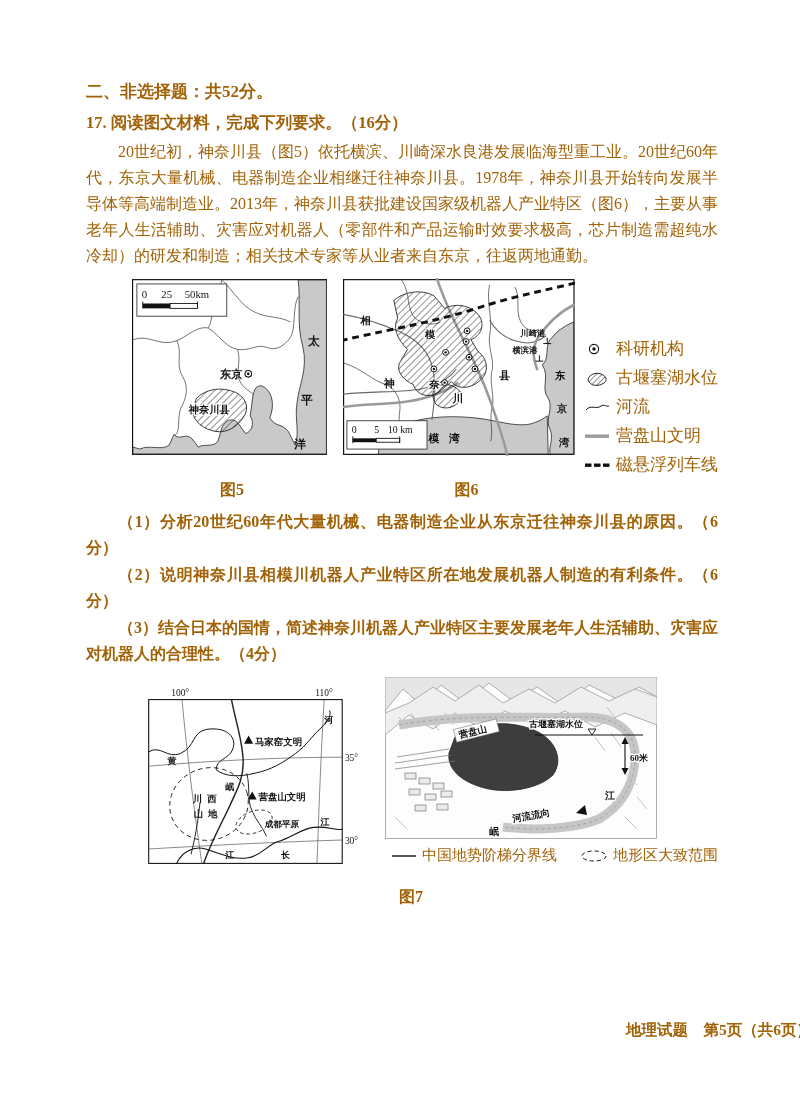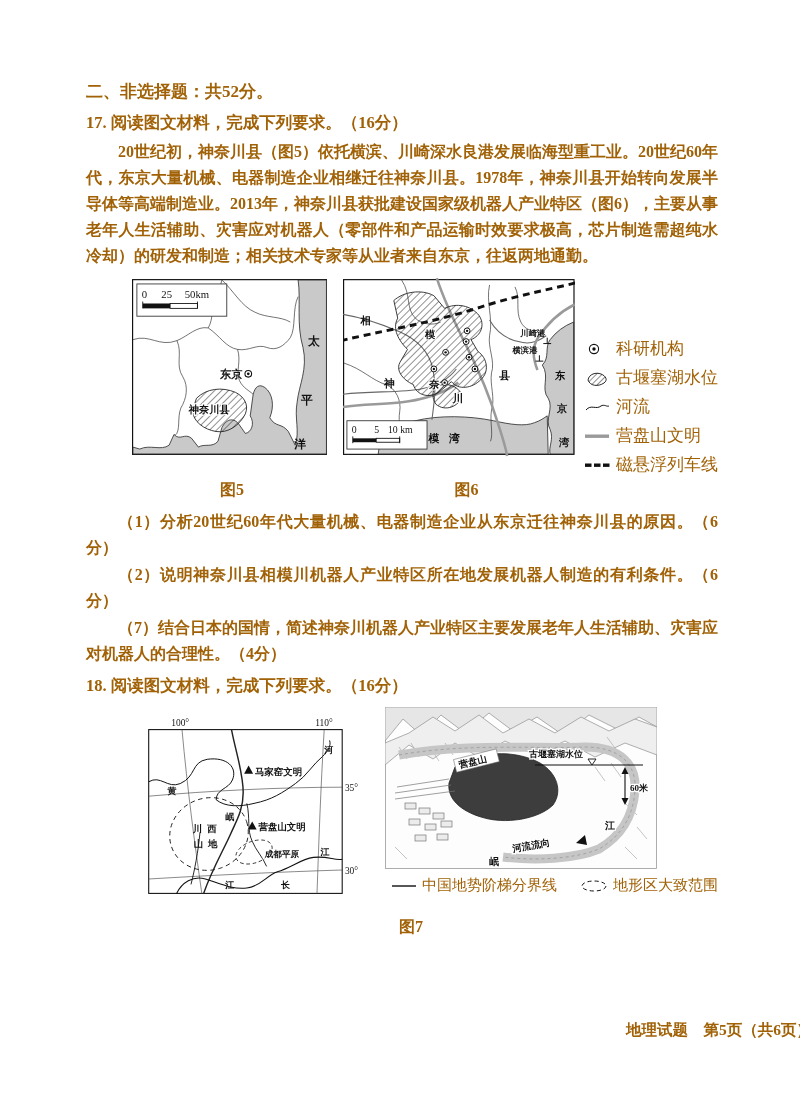--- a/index.html
+++ b/index.html
@@ -1,21 +1,21 @@
 <!DOCTYPE html>
 <html><head>
 <meta charset="utf-8">
 <style>
   html,body{margin:0;padding:0;background:#9a9a9a;}
   .page{width:800px;height:1114px;background:#ffffff;margin:0 auto;position:relative;
         font-family:"Liberation Serif","DejaVu Serif",serif;color:#a16207;overflow:hidden;}
   .content{position:absolute;left:86px;top:80px;width:632px;}
   .sec-title{font-size:17px;font-weight:700;margin:0 0 9px 0;}
   .lead{font-size:16.5px;font-weight:700;margin:2px 0 5px 0;}
-  .para{font-size:16px;line-height:26px;font-weight:700;text-align:justify;text-indent:2em;margin:0 0 4px 0;}
+  .para{font-size:16px;line-height:26px;font-weight:400;text-align:justify;text-indent:2em;margin:0 0 4px 0;}
   .subq{font-size:16px;line-height:26px;font-weight:600;text-align:justify;text-indent:2em;margin:1px 0;}
   .figrow{display:flex;align-items:flex-start;margin:8px 0 0 46px;}
   .legend6{margin-left:9px;padding-top:60px;display:flex;flex-direction:column;gap:6px;}
   .l6row{display:flex;align-items:center;gap:6px;font-size:17px;font-weight:500;white-space:nowrap;}
   .caprow{display:flex;font-weight:700;font-size:16px;margin:4px 0 8px 46px;}
   .cap5{width:200px;text-align:center;}
   .cap6{width:237px;text-align:center;margin-left:16px;}
   .fig7row{display:flex;align-items:flex-start;margin:10px 0 0 60px;}
   .fig7rightcol{display:flex;flex-direction:column;margin-left:14px;}
   .legend7{display:flex;align-items:center;gap:23px;font-size:15px;font-weight:400;margin-top:7px;margin-left:6px;white-space:nowrap;}
@@ -193,23 +193,22 @@
       </div>
     </div>
 
     <div class="caprow">
       <span class="cap5">图5</span>
       <span class="cap6">图6</span>
     </div>
 
     <p class="subq">（1）分析20世纪60年代大量机械、电器制造企业从东京迁往神奈川县的原因。（6分）</p>
     <p class="subq">（2）说明神奈川县相模川机器人产业特区所在地发展机器人制造的有利条件。（6分）</p>
-    <p class="subq">（7）结合日本的国情，简述神奈川机器人产业特区主要发展老年人生活辅助、灾害应对机器人的合理性。（4分）</p>
-
-    <p class="lead" style="margin-top:8px">18. 阅读图文材料，完成下列要求。（16分）</p>
+    <p class="subq">（3）结合日本的国情，简述神奈川机器人产业特区主要发展老年人生活辅助、灾害应对机器人的合理性。（4分）</p>
+
 
     <div class="fig7row">
 
       <svg width="250" height="200" viewBox="0 0 250 200">
         <text x="28" y="10" font-size="10.5" class="tick">100°</text>
         <text x="188" y="10" font-size="10.5" class="tick">110°</text>
         <rect x="3" y="14" width="215" height="182" fill="#fff" stroke="#111" stroke-width="1.2"></rect>
         <g stroke="#444" stroke-width="0.7" fill="none">
           <path d="M40,14 C46,80 54,140 62,196"></path>
           <path d="M198,14 C194,80 192,140 190,196"></path>

